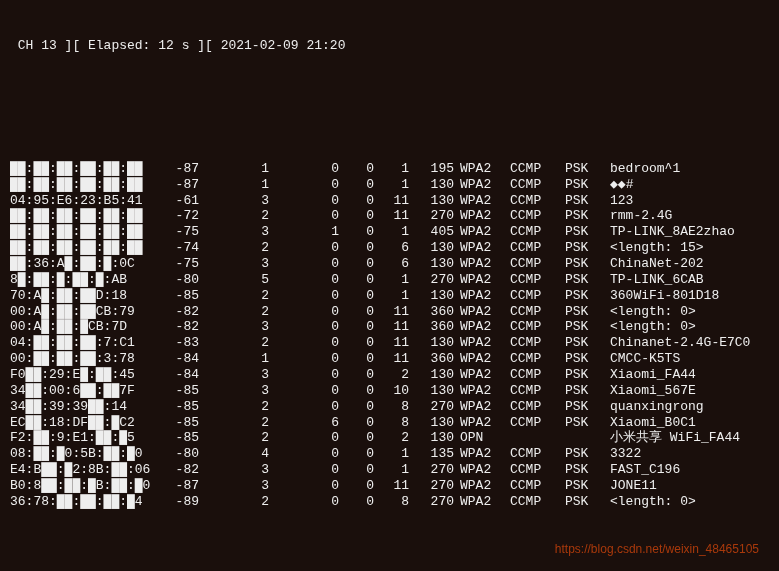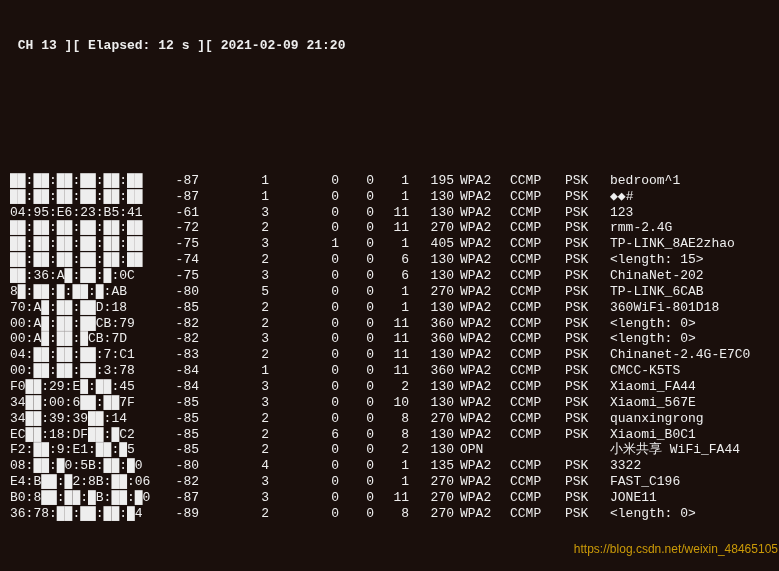--- a/index.html
+++ b/index.html
@@ -1,23 +1,23 @@
 <!DOCTYPE html>
 <html><head>
 <meta charset="utf-8">
 <style>
   html,body{margin:0;padding:0;background:#1a0f0c;color:#eeeeee;font-family:"Liberation Mono","Consolas",monospace;font-size:13px;line-height:1.22;}
   .term{padding:6px 10px;white-space:pre;}
-  .header{margin-bottom:20px;font-weight:bold;}
+  .header{margin-bottom:8px;}
   table{border-collapse:collapse;font-family:inherit;font-size:inherit;}
   td{padding:0 6px 0 0;white-space:nowrap;}
   .r{text-align:right;}
   .l{text-align:left;}
   .sp{height:10px;}
-  .watermark{position:fixed;right:1px;bottom:14px;color:#eab308;font-size:12px;opacity:.85;font-family:sans-serif;}
+  .watermark{position:fixed;right:20px;bottom:14px;color:#c2410c;font-size:12px;opacity:.85;font-family:sans-serif;}
   
   col.bssid{width:155px;}
   col.pwr{width:40px;}
   col.bcn{width:70px;}
   col.data{width:70px;}
   col.ps{width:35px;}
   col.ch{width:35px;}
   col.mb{width:45px;}
   col.enc{width:50px;}
   col.ciph{width:55px;}

